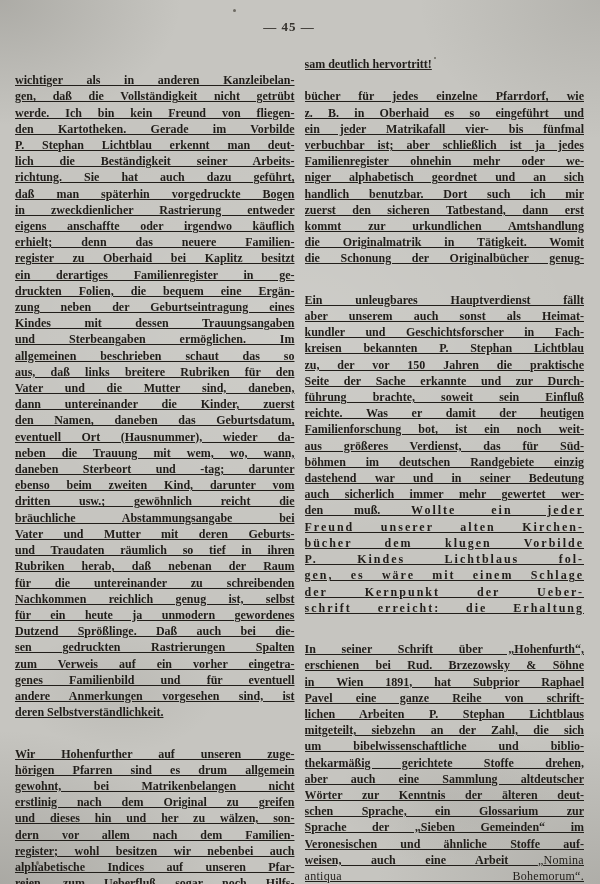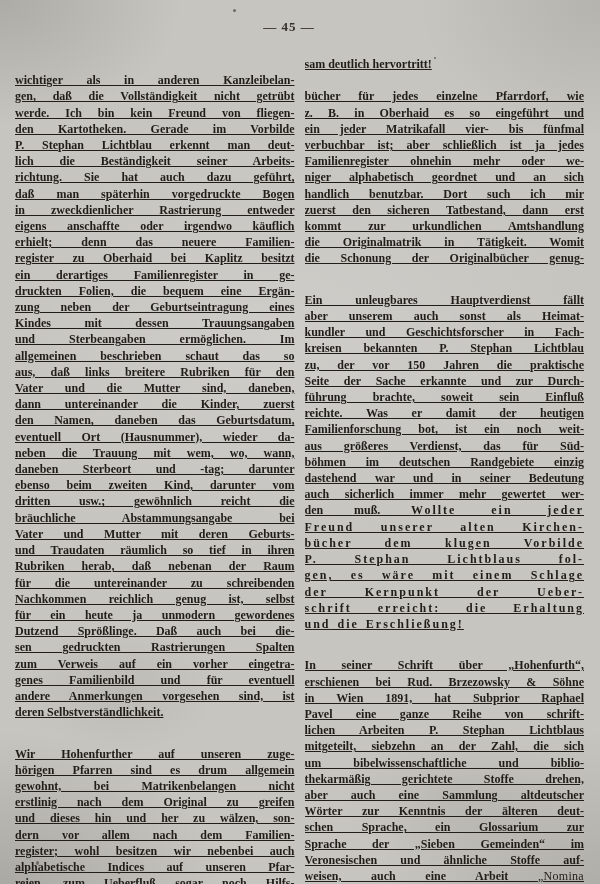--- a/index.html
+++ b/index.html
@@ -174,26 +174,25 @@
 führung brachte, soweit sein Einfluß
 reichte. Was er damit der heutigen
 Familienforschung bot, ist ein noch weit-
 aus größeres Verdienst, das für Süd-
 böhmen im deutschen Randgebiete einzig
 dastehend war und in seiner Bedeutung
 auch sicherlich immer mehr gewertet wer-
 den muß. </span><span class="sp">Wollte ein jeder
 Freund unserer alten Kirchen-
 bücher dem klugen Vorbilde
-P. Stephan Lichtblaus fol-
+P. Kindes Lichtblaus fol-
 gen, es wäre mit einem Schlage
 der Kernpunkt der Ueber-
 schrift erreicht: die Erhaltung</span>
       </p>
-      <p class="para lastline sp">und die Erschließung!</p>
 
       <p class="para ind gap">
         <span>In seiner Schrift über „Hohenfurth“,
 erschienen bei Rud. Brzezowsky &amp; Söhne
 in Wien 1891, hat Subprior Raphael
 Pavel eine ganze Reihe von schrift-
 lichen Arbeiten P. Stephan Lichtblaus
 mitgeteilt, siebzehn an der Zahl, die sich
 um bibelwissenschaftliche und biblio-
 thekarmäßig gerichtete Stoffe drehen,

